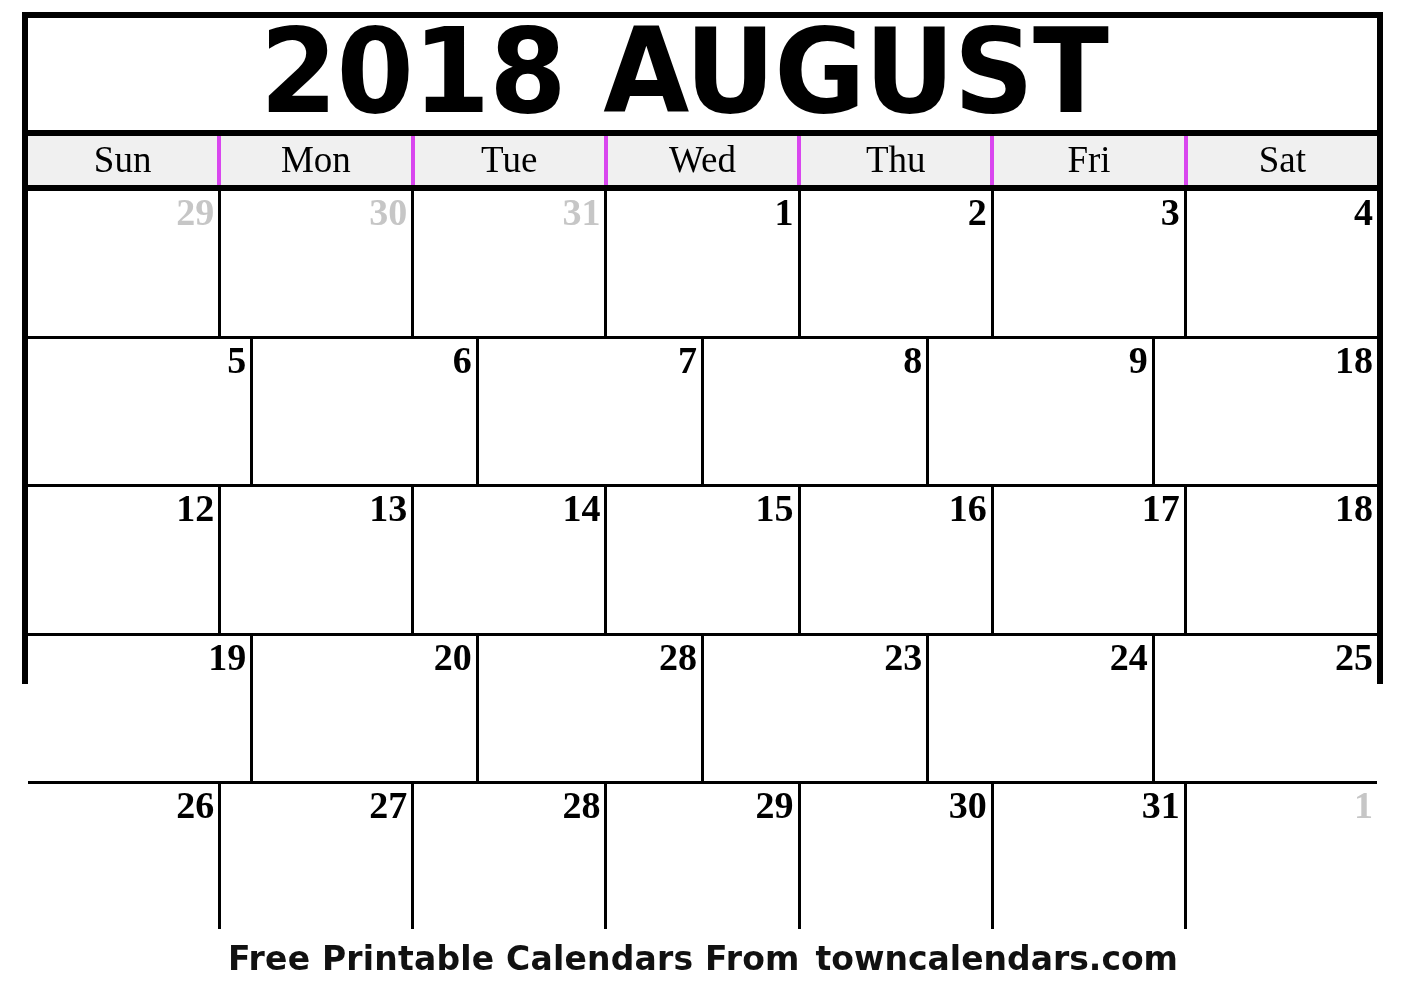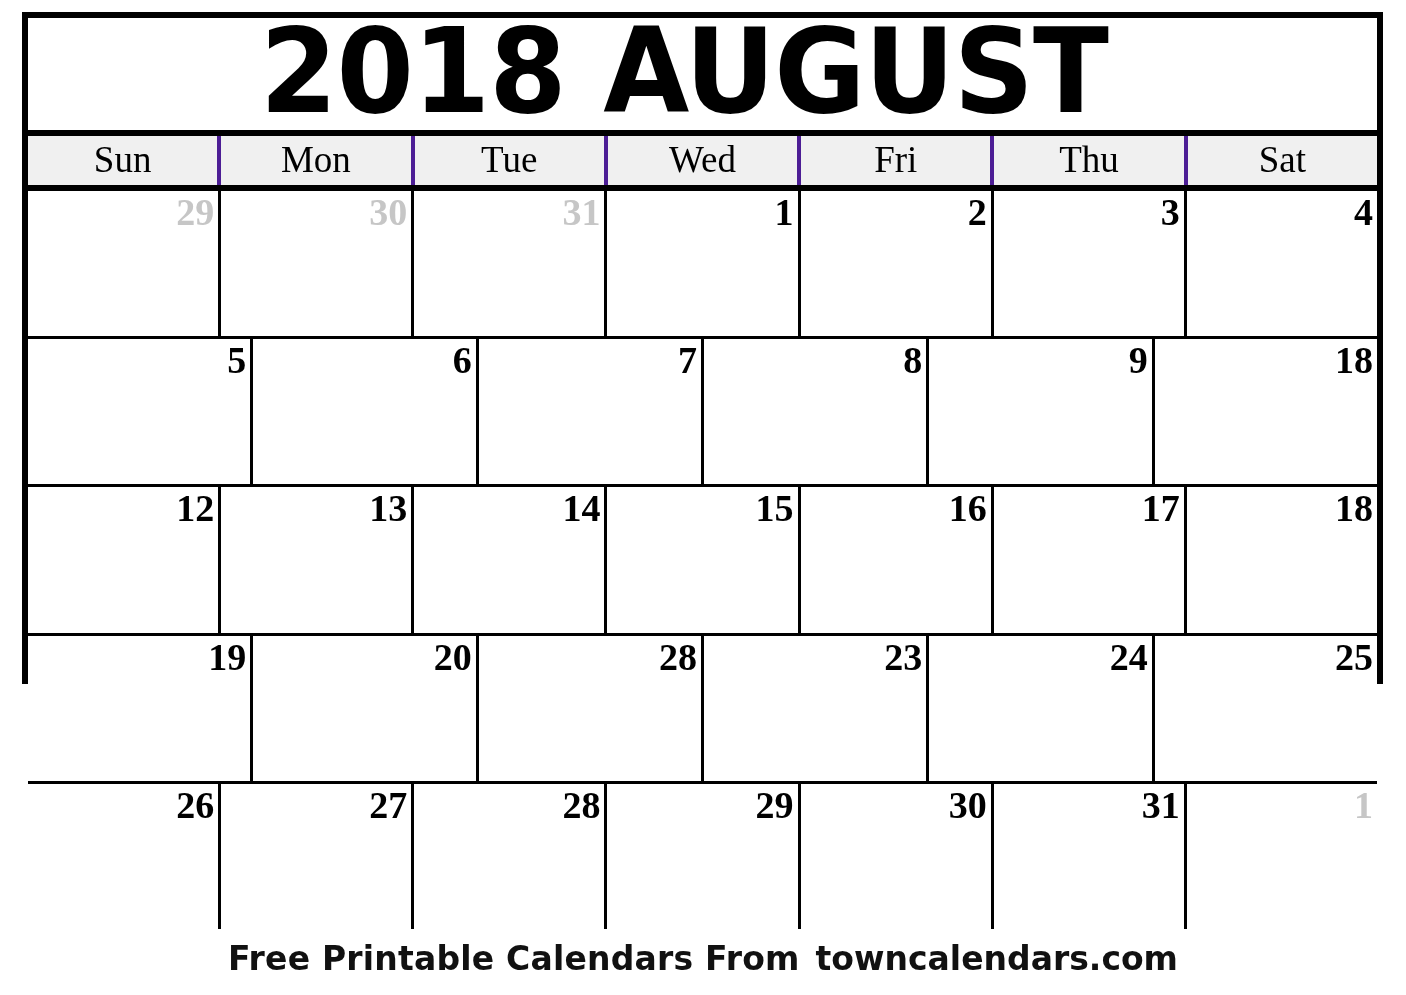--- a/index.html
+++ b/index.html
@@ -68,21 +68,21 @@
   #weekday-row {
     display: flex;
     height: 55px;
     box-sizing: border-box;
     border-bottom: 6px solid #000000;
     background: #f0f0f0;
   }
   .weekday-cell {
     flex: 1 1 0;
     box-sizing: border-box;
-    border-right: 4px solid #4c1d95;
+    border-right: 4px solid #d946ef;
     display: flex;
     align-items: center;
     justify-content: center;
     background: #f0f0f0;
   }
   .weekday-cell:last-child {
     border-right: none;
   }
   .weekday-label {
     font-family: "Liberation Serif", serif;
@@ -179,24 +179,24 @@
       <div class="weekday-cell">
           <span class="weekday-label">Mon</span>
         </div>
       <div class="weekday-cell">
           <span class="weekday-label">Tue</span>
         </div>
       <div class="weekday-cell">
           <span class="weekday-label">Wed</span>
         </div>
       <div class="weekday-cell">
+          <span class="weekday-label">Thu</span>
+        </div>
+      <div class="weekday-cell">
           <span class="weekday-label">Fri</span>
-        </div>
-      <div class="weekday-cell">
-          <span class="weekday-label">Thu</span>
         </div>
       <div class="weekday-cell">
           <span class="weekday-label">Sat</span>
         </div>
     </div>
 
     <div id="weeks-body">
 
       <div class="week-row">
         <div class="day-cell other-month">

